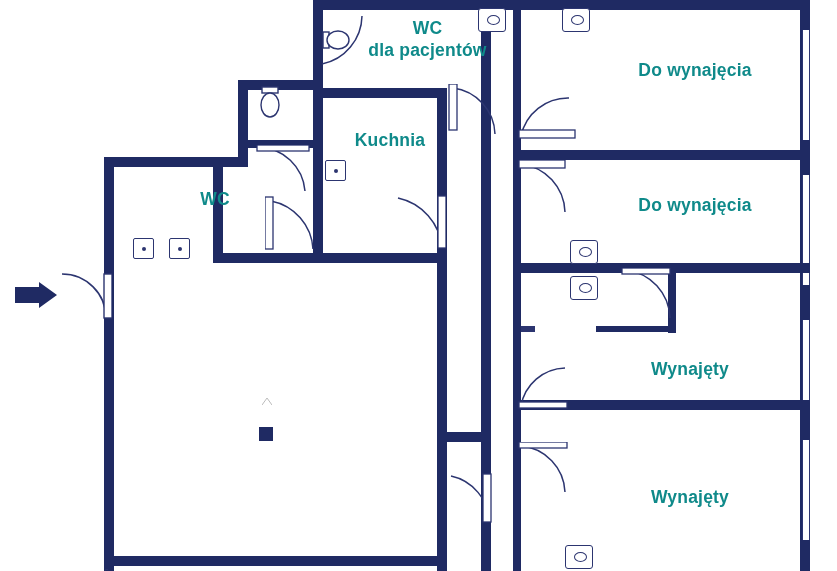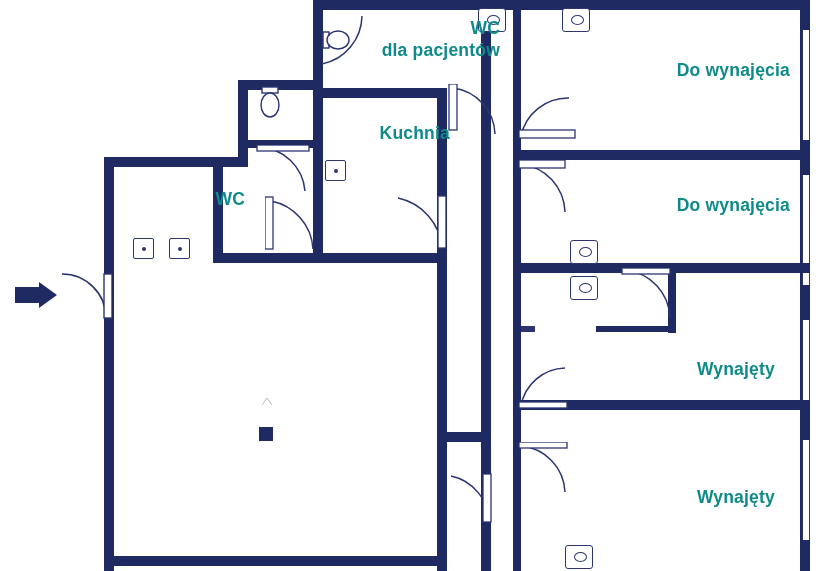--- a/index.html
+++ b/index.html
@@ -1,20 +1,20 @@
 <!DOCTYPE html>
 <html><head>
 <meta charset="utf-8">
 <style>
   html,body{margin:0;padding:0;background:#ffffff;}
   body{font-family:"Liberation Sans",sans-serif;}
   #plan{position:relative;width:837px;height:571px;background:#ffffff;overflow:hidden;}
   .wall{position:absolute;background:#1f2a63;}
   .thin{position:absolute;background:#2c3570;}
-  .label{position:absolute;color:#0f8a8a;font-weight:bold;font-size:17px;letter-spacing:.2px;line-height:1.25;text-align:right;white-space:pre-line;}
+  .label{position:absolute;color:#0f8a8a;font-weight:bold;font-size:17px;letter-spacing:.2px;line-height:1.25;text-align:center;white-space:pre-line;}
   .label.big{font-size:17.5px;}
   .sym{position:absolute;}
   .outlet{position:absolute;width:19px;height:19px;border:1.5px solid #2c3570;background:#fff;border-radius:2px;}
   .outlet:after{content:"";position:absolute;left:50%;top:50%;width:4px;height:4px;margin:-2px 0 0 -2px;background:#2c3570;border-radius:50%;}
   .sink{position:absolute;width:26px;height:22px;border:1.5px solid #2c3570;background:#fff;border-radius:3px;}
   .sink:before{content:"";position:absolute;left:50%;top:50%;width:11px;height:8px;margin:-5px 0 0 -5.5px;border:1.5px solid #2c3570;border-radius:50%;}
   .blackbox{position:absolute;width:14px;height:14px;background:#1f2a63;}
 </style>
 </head>
 <body>
@@ -184,20 +184,20 @@
       </svg>
   </div>
   <div class="sym" style="left:104px;top:562px;width:14px;height:10px;">
     <svg width="14" height="10" viewBox="0 0 14 10">
         <text x="0" y="9" font-size="9" fill="#2c3570">6</text>
       </svg>
   </div>
 
   <div class="label big" style="left:355px;top:18px;width:145px;">WC
 dla pacjentów</div>
-  <div class="label big" style="left:330px;top:123px;width:120px;">Kuchnia</div>
+  <div class="label big" style="left:330px;top:130px;width:120px;">Kuchnia</div>
   <div class="label big" style="left:185px;top:189px;width:60px;">WC</div>
   <div class="label big" style="left:600px;top:60px;width:190px;">Do wynajęcia</div>
   <div class="label big" style="left:600px;top:195px;width:190px;">Do wynajęcia</div>
   <div class="label big" style="left:605px;top:359px;width:170px;">Wynajęty</div>
   <div class="label big" style="left:605px;top:487px;width:170px;">Wynajęty</div>
 
 </div>
 
 </body></html>

